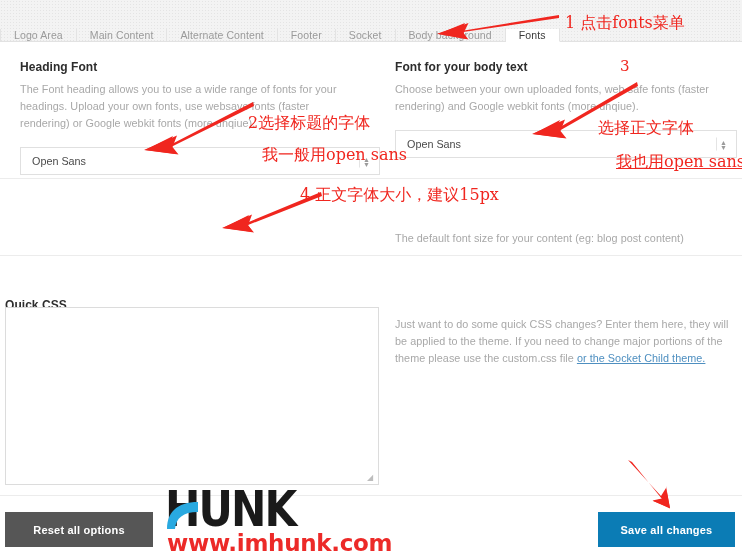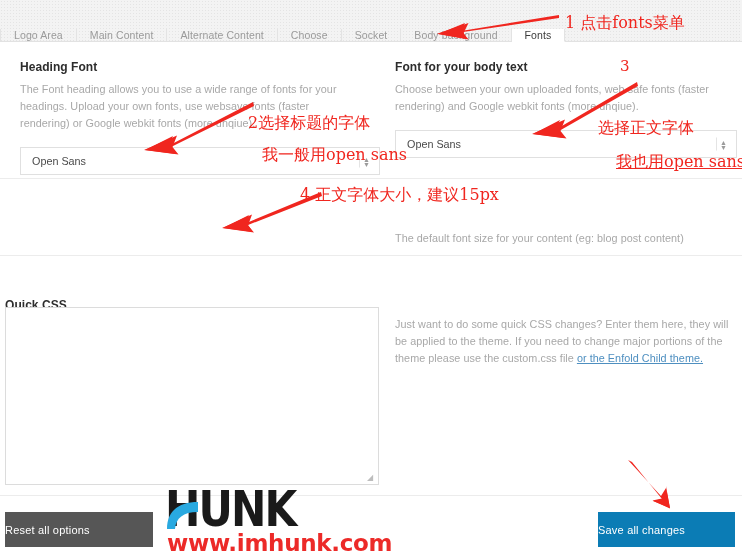--- a/index.html
+++ b/index.html
@@ -99,23 +99,23 @@
   }
 
   
   .footer{
     position:absolute;left:0;top:495px;width:742px;height:65px;
     background:#fff;border-top:1px solid #ececec;
     box-sizing:border-box;
   }
   .btn{
     position:absolute;top:16px;height:35px;
-    display:flex;align-items:center;justify-content:flex-start;
+    display:flex;align-items:center;justify-content:center;
     font-size:11px;color:#fff;cursor:pointer;
-    box-sizing:border-box;letter-spacing:.2px;
+    box-sizing:border-box;letter-spacing:.2px;font-weight:bold;
   }
   .btn-reset{left:5px;width:148px;background:#565656;}
   .btn-save{left:598px;width:137px;background:#0b7cb5;}
 
   
   .logo{
     position:absolute;left:165px;top:487px;width:160px;height:66px;
   }
   .logo-word{
     position:absolute;left:0;top:-2px;
@@ -156,21 +156,21 @@
     <div class="tab">
         <span>Logo Area</span>
       </div>
     <div class="tab">
         <span>Main Content</span>
       </div>
     <div class="tab">
         <span>Alternate Content</span>
       </div>
     <div class="tab">
-        <span>Choose</span>
+        <span>Footer</span>
       </div>
     <div class="tab">
         <span>Socket</span>
       </div>
     <div class="tab">
         <span>Body background</span>
       </div>
     <div class="tab active">
         <span>Fonts</span>
       </div>
@@ -210,21 +210,21 @@
         <div class="opt-desc" style="width:342px;">The default font size for your content (eg: blog post content)</div>
       </div>
     </div>
 
     <div class="section" style="height:239px;border-bottom:none;">
       <div class="col-left" style="left:5px;top:42px;">
         <div class="opt-title">Quick CSS</div>
       </div>
       <div class="col-right" style="top:60px;">
         <div class="opt-desc" style="width:340px;">
-          <span>Just want to do some quick CSS changes? Enter them here, they will be applied to the theme. If you need to change major portions of the theme please use the custom.css file </span><a href="#">or the Enfold Child theme.</a>
+          <span>Just want to do some quick CSS changes? Enter them here, they will be applied to the theme. If you need to change major portions of the theme please use the custom.css file </span><a href="#">or the Socket Child theme.</a>
         </div>
       </div>
     </div>
 
   </div>
 
   <textarea class="qcss-area" style=""></textarea>
   <div class="qcss-grip">◢</div>
 
   <div class="footer">

